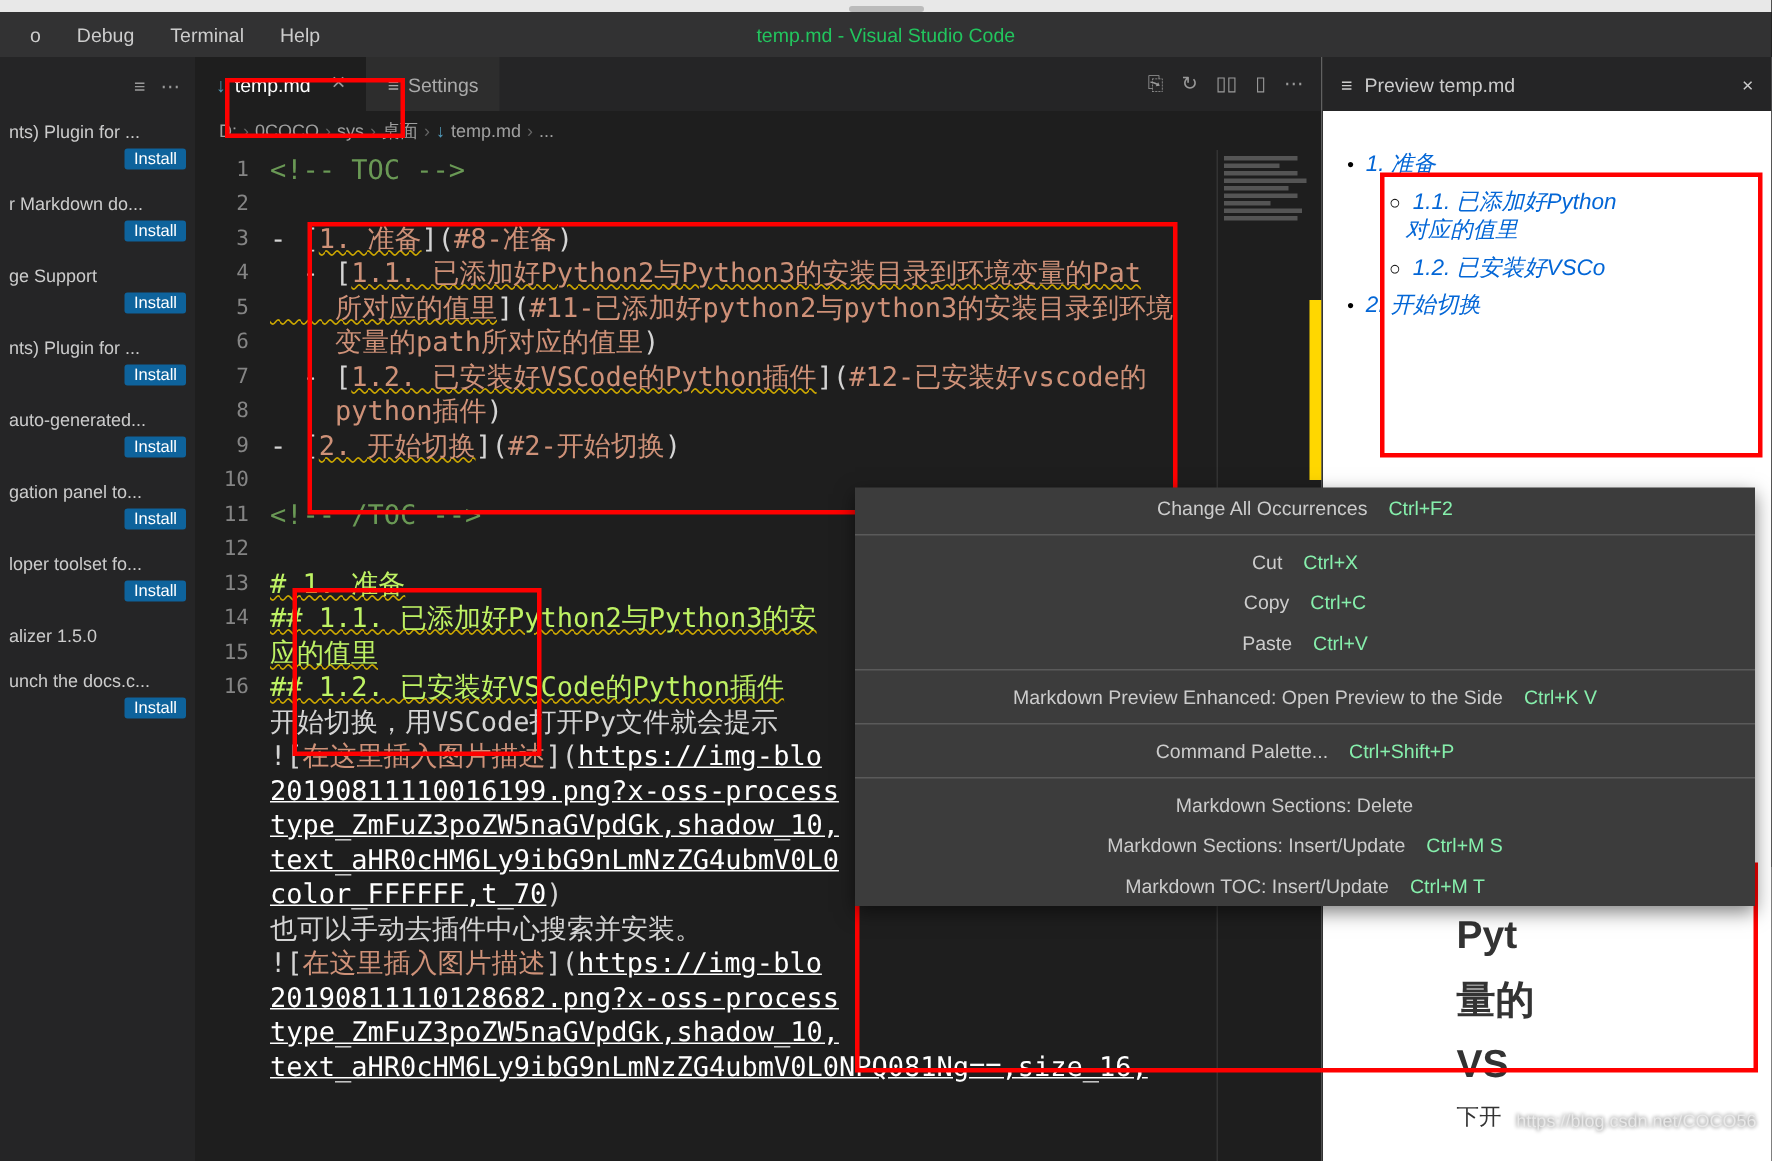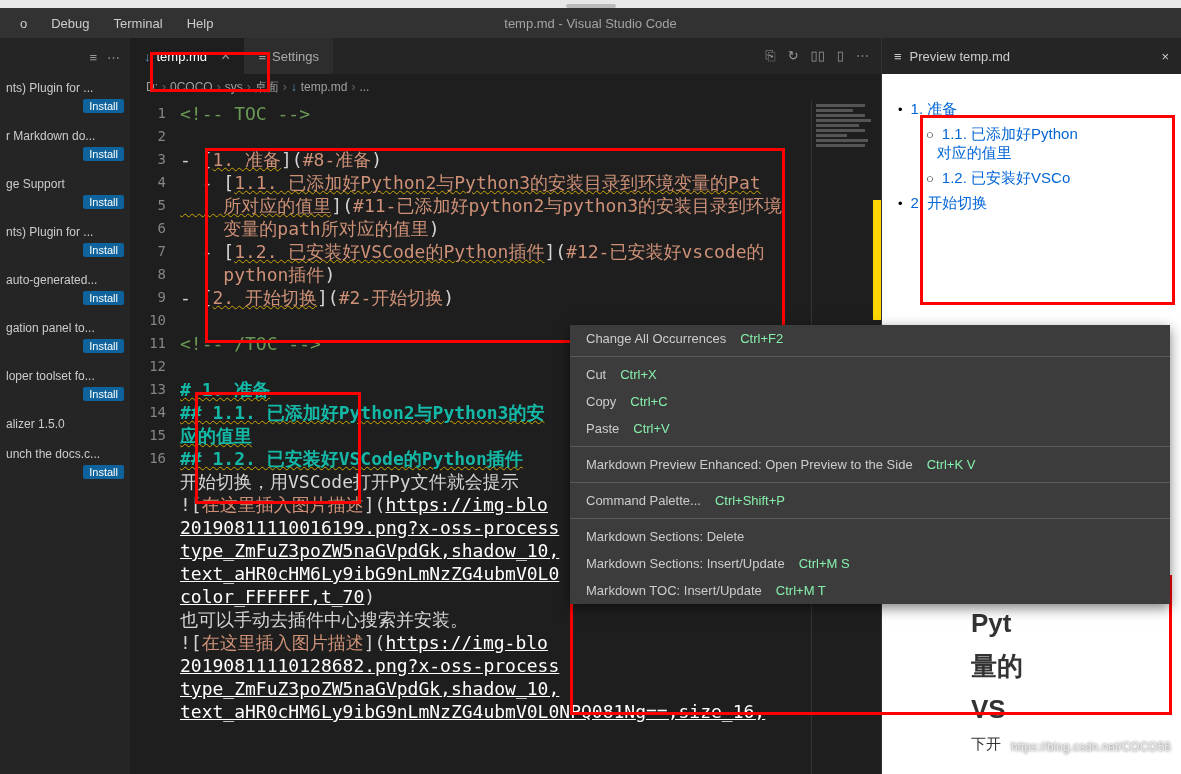--- a/index.html
+++ b/index.html
@@ -1,60 +1,60 @@
 <!DOCTYPE html>
 <html><head>
   <meta charset="utf-8">
   <style>
     * { margin: 0; padding: 0; box-sizing: border-box; }
     body { font-family: "Segoe UI", "Microsoft YaHei", sans-serif; background: #1e1e1e; color: #cccccc; width: 1181px; height: 774px; overflow: hidden; font-size: 13px; position: relative; }
     .top-strip { height: 8px; background: #e8e8e8; position: relative; }
     .top-strip::after { content: ''; position: absolute; top: 4px; left: 50%; width: 50px; height: 4px; background: #bbb; border-radius: 2px; transform: translateX(-50%); }
     .menubar { height: 30px; background: #323233; display: flex; align-items: center; padding: 0 8px; color: #ccc; }
     .menubar span { padding: 0 12px; cursor: pointer; }
-    .window-title { position: absolute; left: 50%; transform: translateX(-50%); color: #a3a3a3; }
+    .window-title { position: absolute; left: 50%; transform: translateX(-50%); color: #22c55e; }
     .main-area { display: flex; height: calc(100% - 38px); }
     .sidebar-left { width: 130px; background: #252526; padding: 4px 0; overflow: hidden; white-space: nowrap; }
     .ext-item { padding: 8px 6px; color: #ccc; font-size: 12px; text-overflow: ellipsis; overflow: hidden; direction: rtl; text-align: right; }
     .install-btn { background: #0e639c; color: white; padding: 1px 6px; font-size: 11px; display: inline-block; border-radius: 2px; margin-top: 4px; float: right; }
     .editor-group { flex: 1; display: flex; flex-direction: column; background: #1e1e1e; }
     .tabs-bar { height: 36px; background: #252526; display: flex; align-items: center; }
     .tab { height: 36px; display: flex; align-items: center; padding: 0 14px; background: #1e1e1e; color: #fff; gap: 6px; font-size: 13px; }
     .tab.active { background: #1e1e1e; }
     .tab-icon { color: #519aba; }
     .tab-close { color: #999; font-size: 16px; margin-left: 8px; }
     .tab-settings { background: #2d2d2d; color: #aaa; }
     .editor-actions { margin-left: auto; display: flex; gap: 12px; padding: 0 12px; color: #999; }
     .breadcrumb { height: 26px; background: #1e1e1e; display: flex; align-items: center; padding: 0 16px; color: #a0a0a0; font-size: 12px; gap: 4px; }
     .breadcrumb .sep { color: #666; }
     .editor-body { flex: 1; display: flex; overflow: hidden; background: #1e1e1e; }
     .gutter { width: 50px; text-align: right; color: #858585; padding: 2px 14px 0 0; line-height: 23px; font-family: Consolas, monospace; font-size: 14px; }
     .code { flex: 1; font-family: Consolas, "Microsoft YaHei Mono", monospace; font-size: 18px; line-height: 23px; padding: 2px 0; color: #d4d4d4; position: relative; }
     .code .line { white-space: pre; }
     .c-comment { color: #6a9955; }
-    .c-heading { color: #14b8a6; font-weight: bold; text-decoration: underline wavy #cca700 1px; }
+    .c-heading { color: #bef264; font-weight: normal; text-decoration: underline wavy #cca700 1px; }
     .c-link { color: #ce9178; text-decoration: underline wavy #cca700 1px; }
     .c-linktext { color: #ce9178; }
     .c-orange { color: #ce9178; }
     .c-url { color: #ffffff; text-decoration: underline; }
     .c-white { color: #d4d4d4; }
     .red-box { border: 3px solid #ff0000; position: absolute; pointer-events: none; }
     .minimap { width: 70px; background: #1e1e1e; border-left: 1px solid #333; position: relative; }
     .minimap-lines { padding: 4px; }
     .minimap-line { height: 3px; background: #555; margin-bottom: 2px; width: 80%; }
     .preview-panel { width: 300px; background: #ffffff; color: #000; display: flex; flex-direction: column; border-left: 1px solid #333; }
     .preview-tab { height: 36px; background: #252526; display: flex; align-items: center; padding: 0 12px; color: #ccc; gap: 8px; }
     .preview-content { flex: 1; padding: 20px 16px; overflow: hidden; position: relative; }
-    .toc-list { list-style: none; }
+    .toc-list { list-style: none; font-style: italic; }
     .toc-list li { margin: 6px 0; }
     .toc-list a { color: #0366d6; text-decoration: none; font-size: 15px; }
     .toc-list ul { padding-left: 28px; list-style: none; }
     .bullet { color: #000; margin-right: 8px; }
     .context-menu { position: fixed; background: #3c3c3c; box-shadow: 0 4px 12px rgba(0,0,0,0.5); min-width: 600px; z-index: 1000; }
-    .menu-item { display: flex; justify-content: flex-start; padding: 6px 16px; color: #ccc; cursor: pointer; font-size: 13px; gap: 14px; }
+    .menu-item { display: flex; justify-content: center; padding: 6px 16px; color: #ccc; cursor: pointer; font-size: 13px; gap: 14px; }
     .menu-sep { height: 1px; background: #5a5a5a; margin: 4px 0; }
     .menu-shortcut { color: #86efac; }
     .watermark { position: fixed; bottom: 20px; right: 10px; color: #ddd; font-size: 12px; opacity: 0.65; text-shadow: 0 0 3px #000; z-index: 2000; }
     .preview-body-frag { position: absolute; bottom: 0; right: -50px; width: 280px; background: white; padding: 20px; }
     .preview-body-frag h2 { font-size: 26px; color: #333; margin: 10px 0; }
     .preview-body-frag p { color: #333; font-size: 15px; }
   </style>
 </head>
 <body>
 

